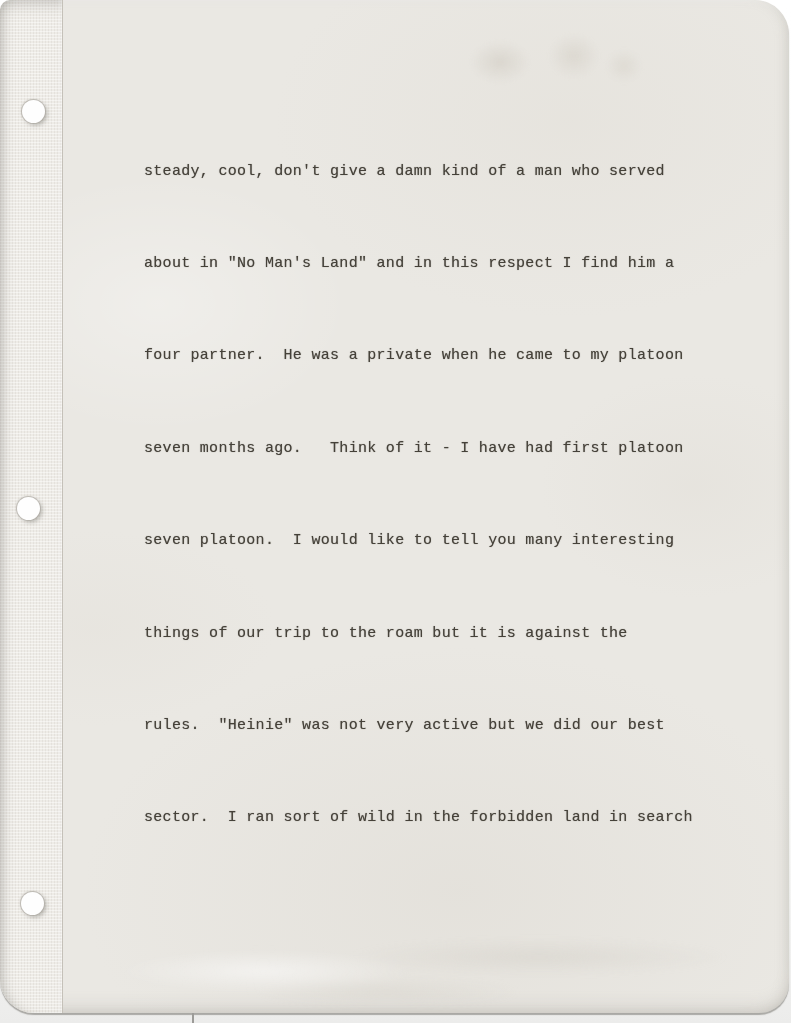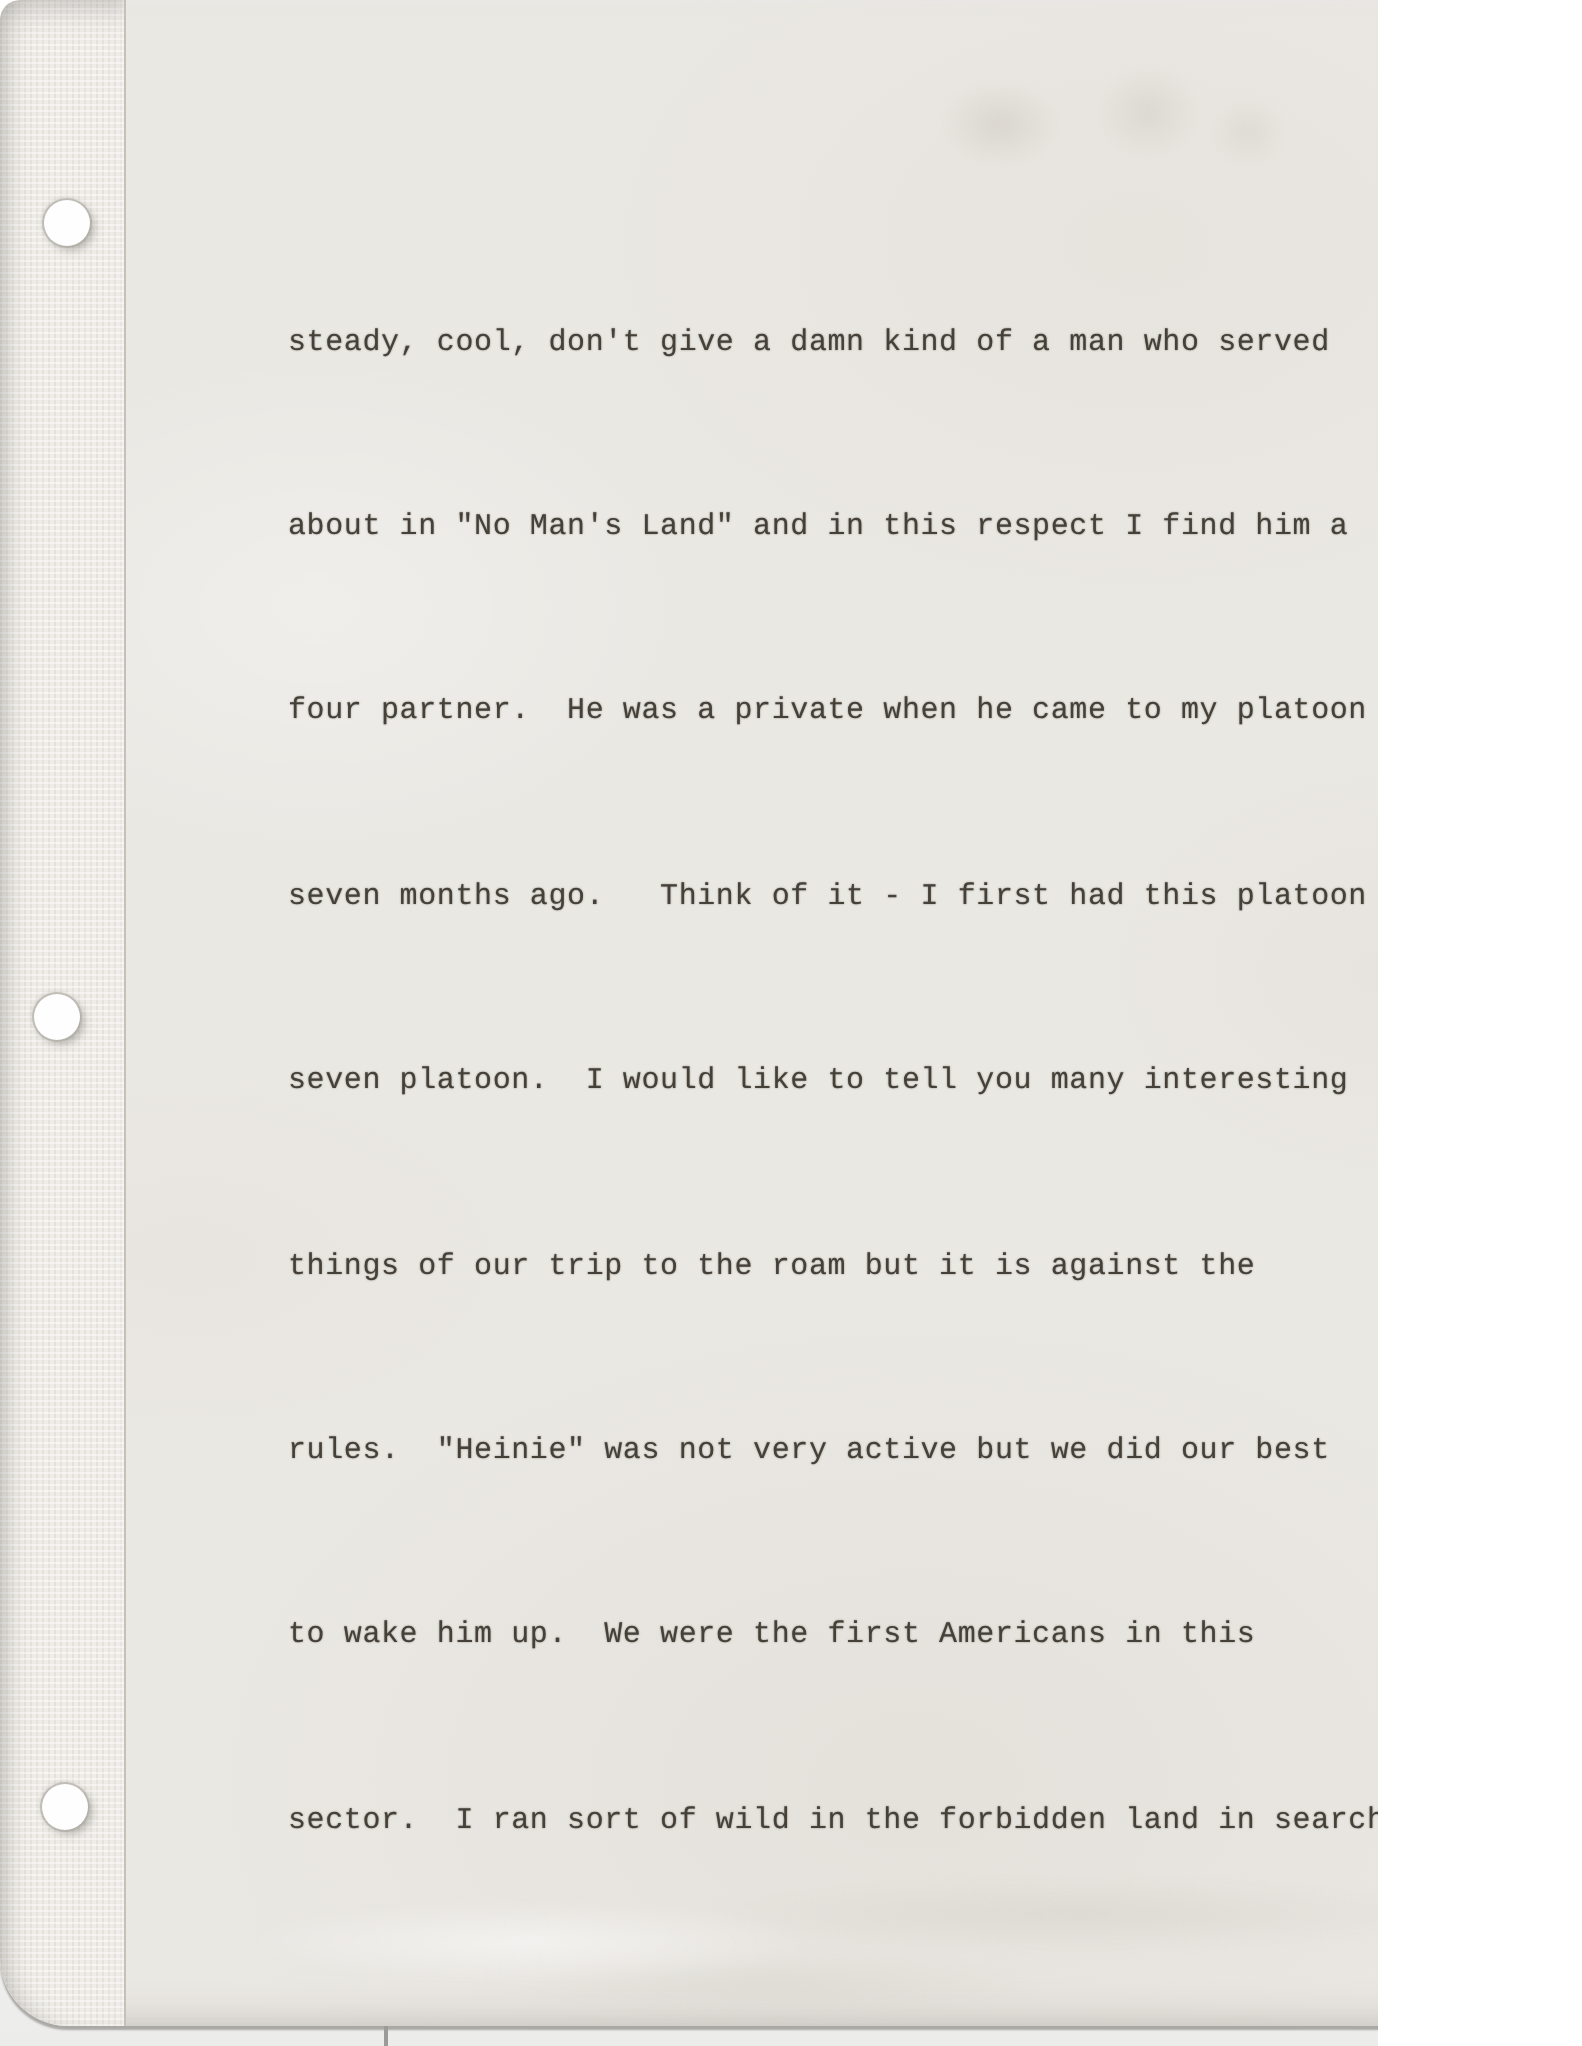--- a/index.html
+++ b/index.html
@@ -7,21 +7,21 @@
     padding: 0;
   }
   body {
     width: 791px;
     height: 1023px;
     background: #ffffff;
     font-family: "Liberation Sans", sans-serif;
   }
   .scan {
     position: relative;
-    width: 689px;
+    width: 791px;
     height: 1023px;
     overflow: hidden;
     background: linear-gradient(180deg, #ffffff 0%, #fbfbfa 78%, #ececeb 100%);
   }
   
   .page {
     position: absolute;
     left: 0;
     top: 0;
     width: 789px;
@@ -135,25 +135,24 @@
     <div class="hole h2"></div>
     <div class="hole h3"></div>
 
     <div class="ghost-top"></div>
     <div class="wrinkle-bottom"></div>
 
     <div class="letter-body">
       <div class="line">steady, cool, don't give a damn kind of a man who served</div>
       <div class="line">about in "No Man's Land" and in this respect I find him a</div>
       <div class="line">four partner.  He was a private when he came to my platoon</div>
-      <div class="line">seven months ago.   Think of it - I first had this platoon</div>
+      <div class="line">seven months ago.   Think of it - I have had first platoon</div>
       <div class="line">seven platoon.  I would like to tell you many interesting</div>
       <div class="line">things of our trip to the roam but it is against the</div>
       <div class="line">rules.  "Heinie" was not very active but we did our best</div>
-      <div class="line">to wake him up.  We were the first Americans in this</div>
       <div class="line">sector.  I ran sort of wild in the forbidden land in search</div>
       
       
       
       
       
       
       
       
       

